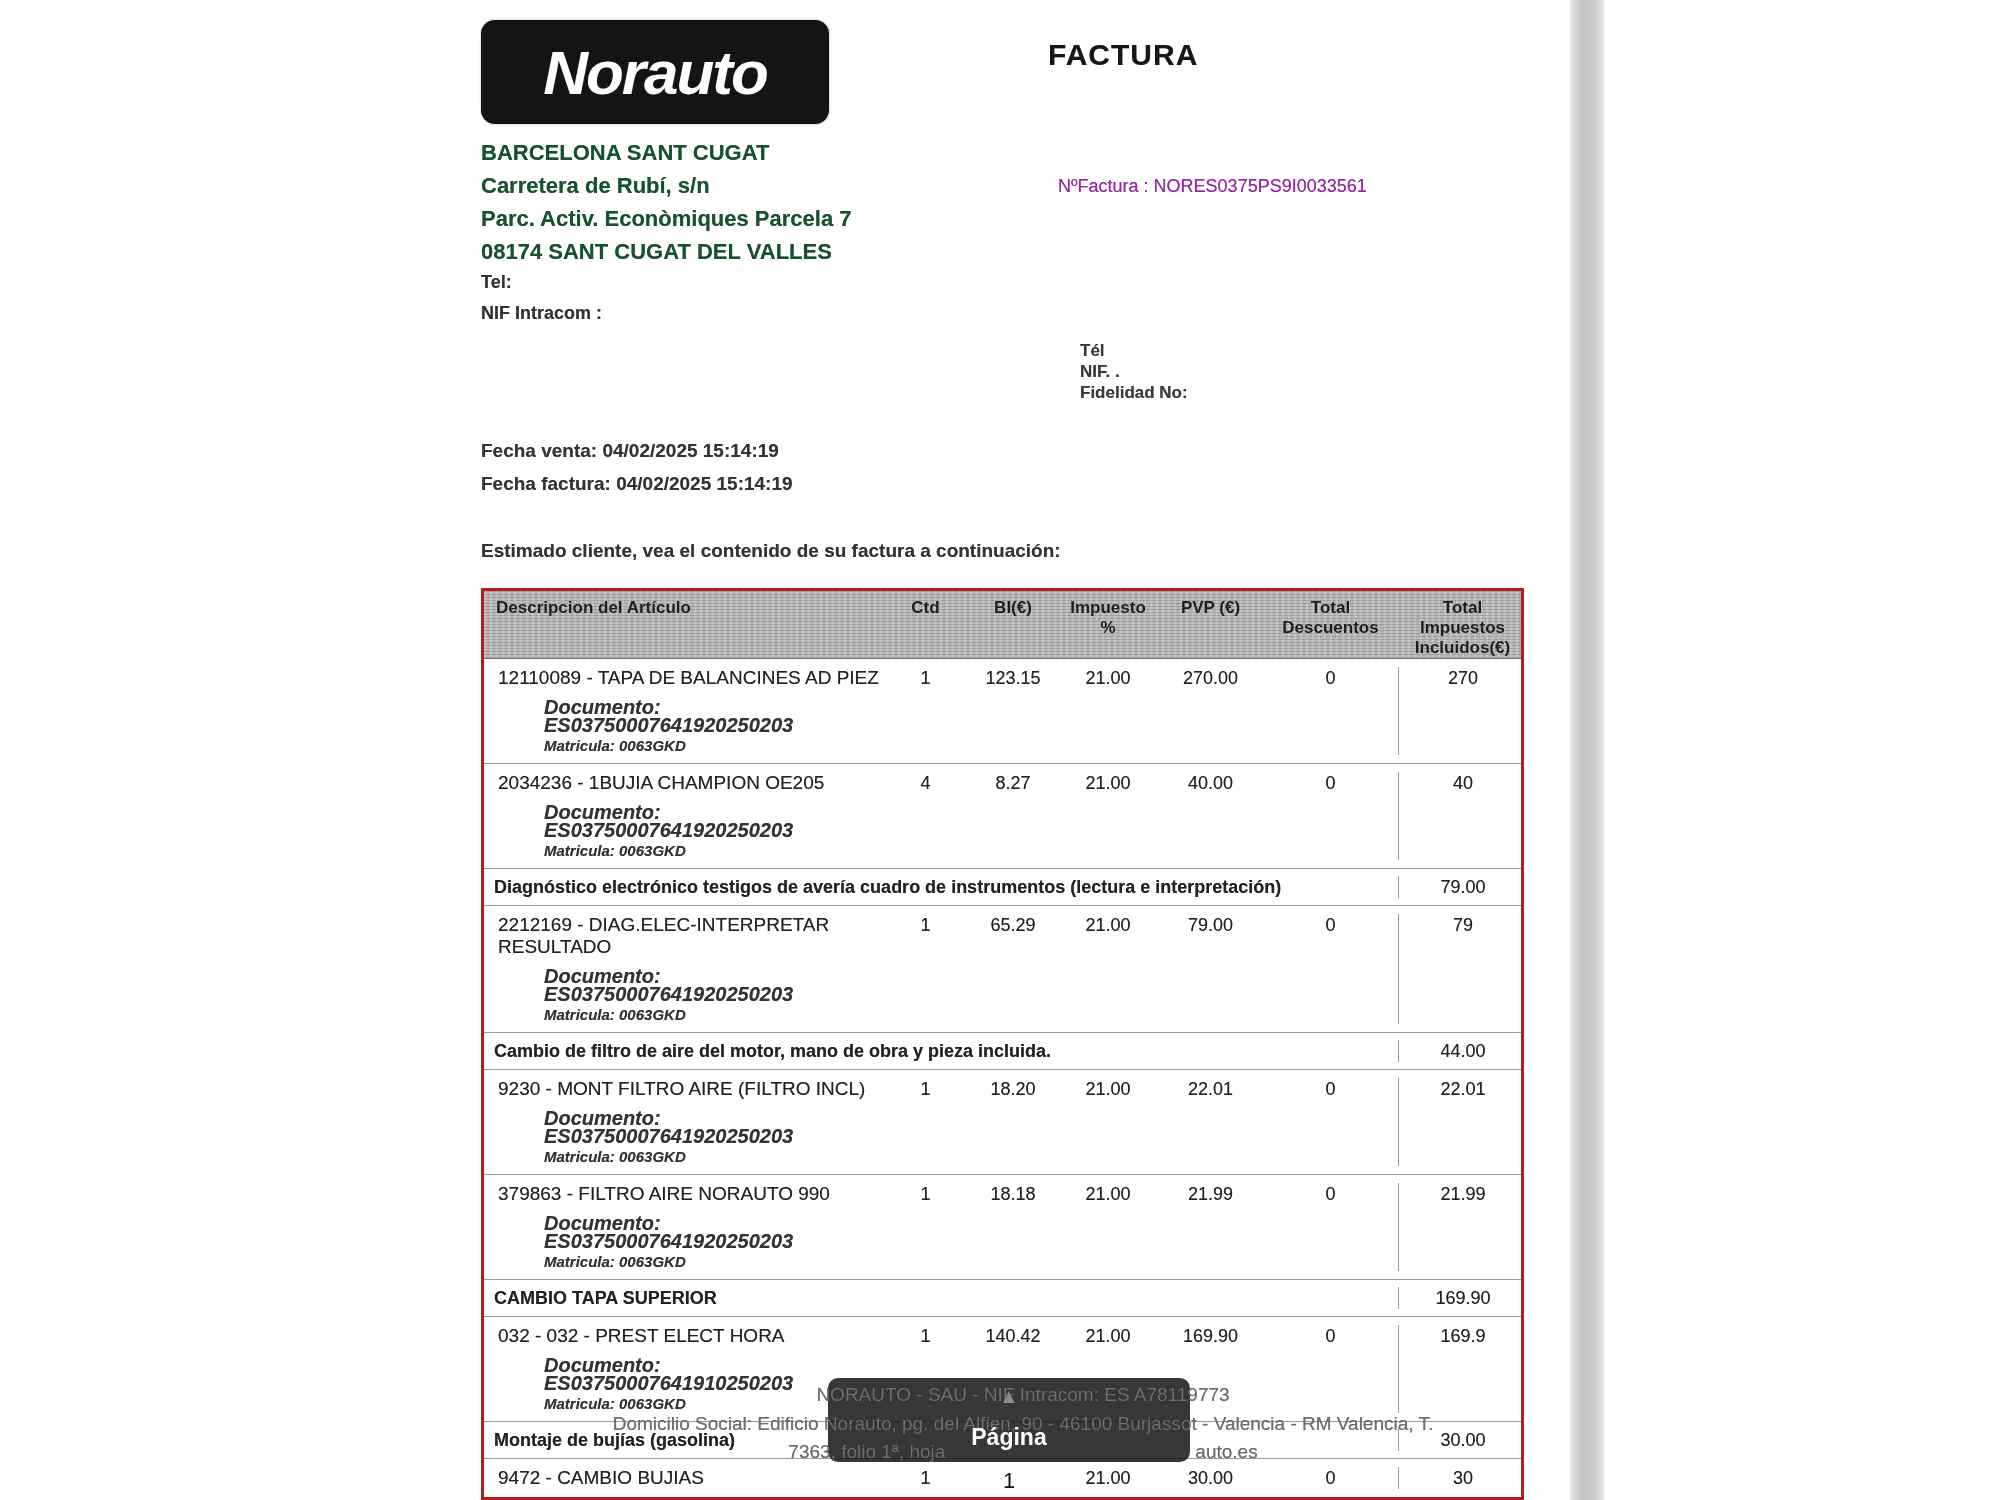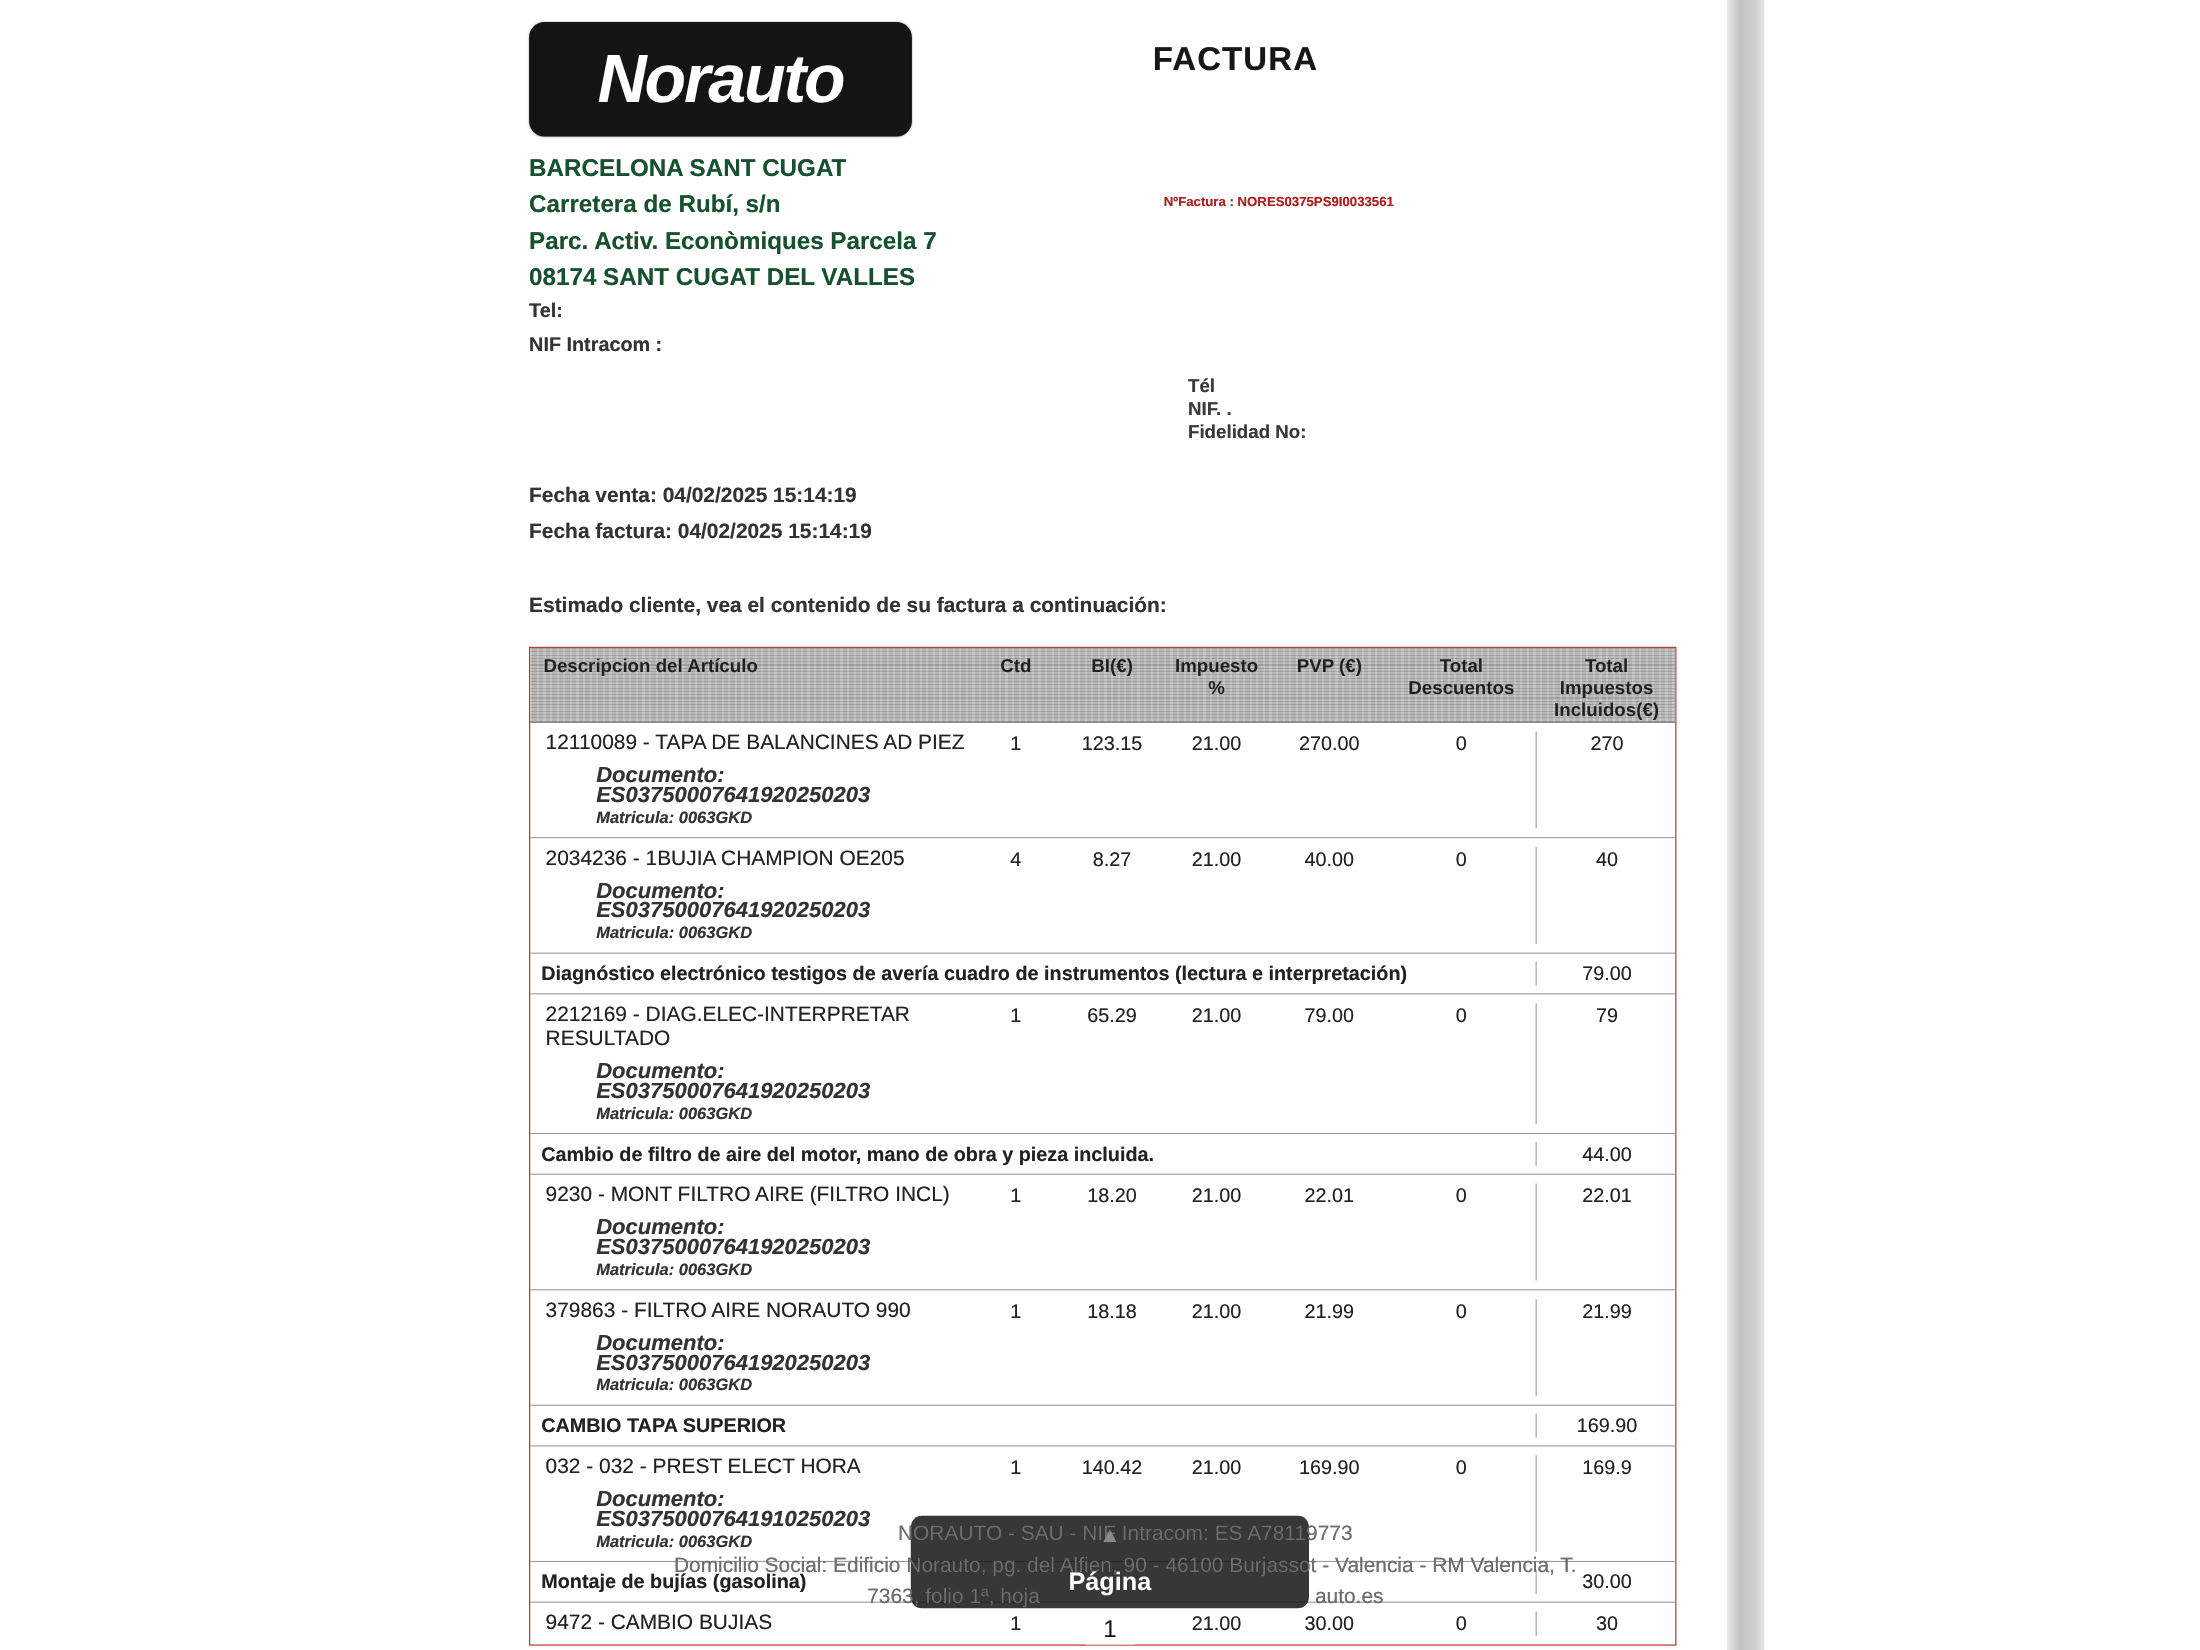--- a/index.html
+++ b/index.html
@@ -33,33 +33,33 @@
 
   .invoice-title{
     position:absolute;left:1048px;top:38px;
     font-size:30px;font-weight:bold;letter-spacing:1px;color:#171717;
   }
 
   .store-block{position:absolute;left:481px;top:136px;font-size:22px;font-weight:bold;line-height:33px;color:#14532d;}
   .tel-label{position:absolute;left:481px;top:272px;font-size:18px;font-weight:600;color:#333;}
   .nif-label{position:absolute;left:481px;top:303px;font-size:18px;font-weight:600;color:#333;}
 
-  .invoice-number{position:absolute;left:1058px;top:176px;font-size:12px;font-weight:700;color:#b91c1c;}
+  .invoice-number{position:absolute;left:1058px;top:176px;font-size:18px;font-weight:400;color:#a21caf;}
 
   .customer-block{position:absolute;left:1080px;top:340px;font-size:17px;font-weight:600;line-height:21px;color:#3a3a3a;}
 
   .date-sale{position:absolute;left:481px;top:440px;font-size:19px;font-weight:600;color:#333;}
   .date-invoice{position:absolute;left:481px;top:473px;font-size:19px;font-weight:600;color:#333;}
 
   .intro-line{position:absolute;left:481px;top:540px;font-size:19px;font-weight:700;color:#333;}
 
   
   .invoice-table{
     position:absolute;left:481px;top:588px;width:1043px;
-    border:1px solid #b91c1c;box-sizing:border-box;background:#fff;
+    border:3px solid #b91c1c;box-sizing:border-box;background:#fff;
   }
   .table-header{
     display:grid;grid-template-columns:399px 85px 90px 100px 105px 135px 129px;
     background-color:#b7b7b7;
     background-image:
       repeating-linear-gradient(0deg, rgba(0,0,0,.14) 0 1px, transparent 1px 3px),
       repeating-linear-gradient(90deg, rgba(255,255,255,.22) 0 2px, transparent 2px 6px);
     border-bottom:1px solid #6f6f6f;
     min-height:52px;align-items:start;
     font-size:17px;font-weight:bold;color:#1f1f1f;

